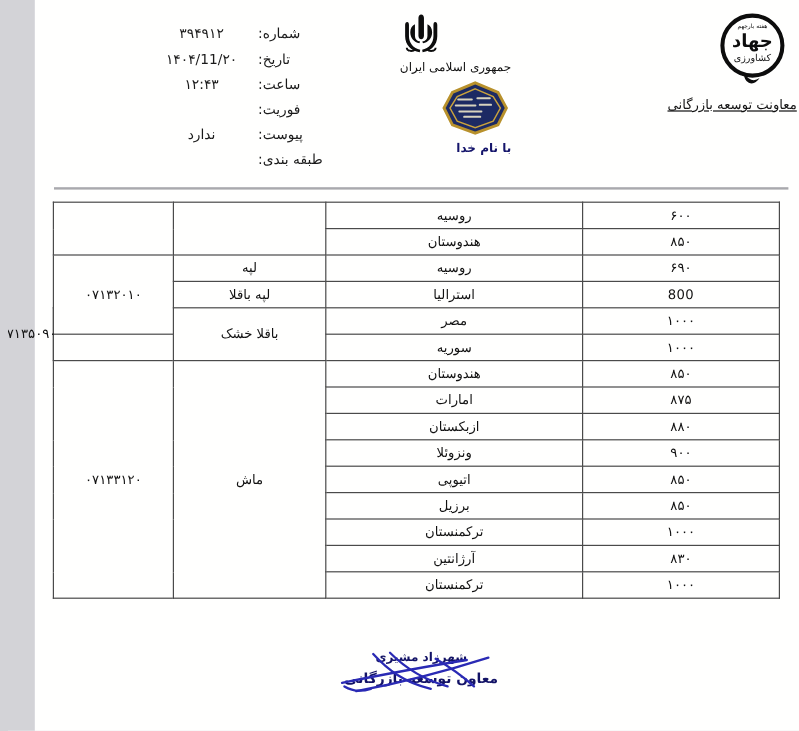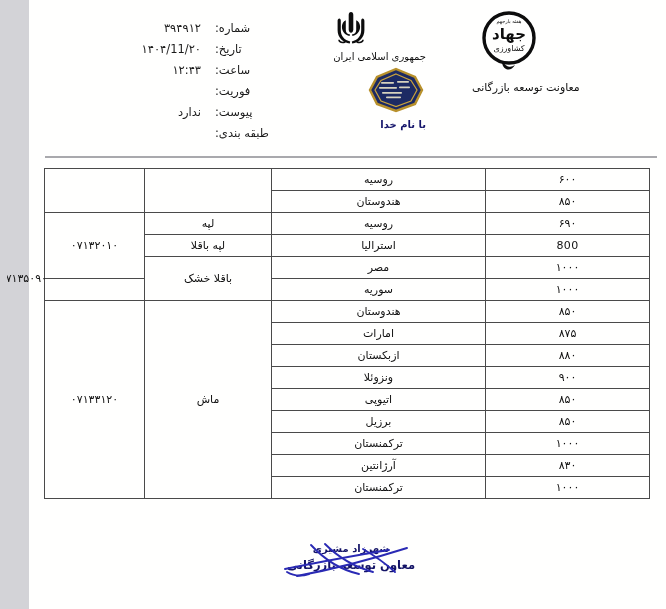--- a/index.html
+++ b/index.html
@@ -39,21 +39,21 @@
     justify-content:flex-start;
     white-space:nowrap;
   }
   .meta-label{
     width:62px;
     text-align:left;
     padding-left:2px;
     font-weight:400;
   }
   .meta-value{
-    text-align:right;
+    text-align:center;
     padding-right:12px;
     min-width:66px;
     letter-spacing:.4px;
   }
 
   
   .center-logo{
     position:absolute;
     top:8px; left:50%;
     transform:translateX(-50%);
@@ -71,36 +71,37 @@
   .seal-caption{
     font-size:10px;
     color:#15156b;
     margin-top:1px;
     font-weight:600;
   }
 
   
   .ministry{
     position:absolute;
-    top:8px; right:36px;
+    top:8px; right:9px;
     width:165px;
-    text-align:left;
+    text-align:right;
   }
   .ministry .m-name{
     font-size:11px;
     color:#111;
     margin-top:4px;
     font-weight:600;
     letter-spacing:.2px;
   }
   .ministry .m-dept{
     font-size:11px;
     color:#111;
     margin-top:3px;
     letter-spacing:.2px;
+    text-decoration:underline;
   }
 
   
   .header-rule{
     position:absolute;
     left:16px; right:16px;
     bottom:4px;
     height:2px;
     background:#a9a9ad;
   }

